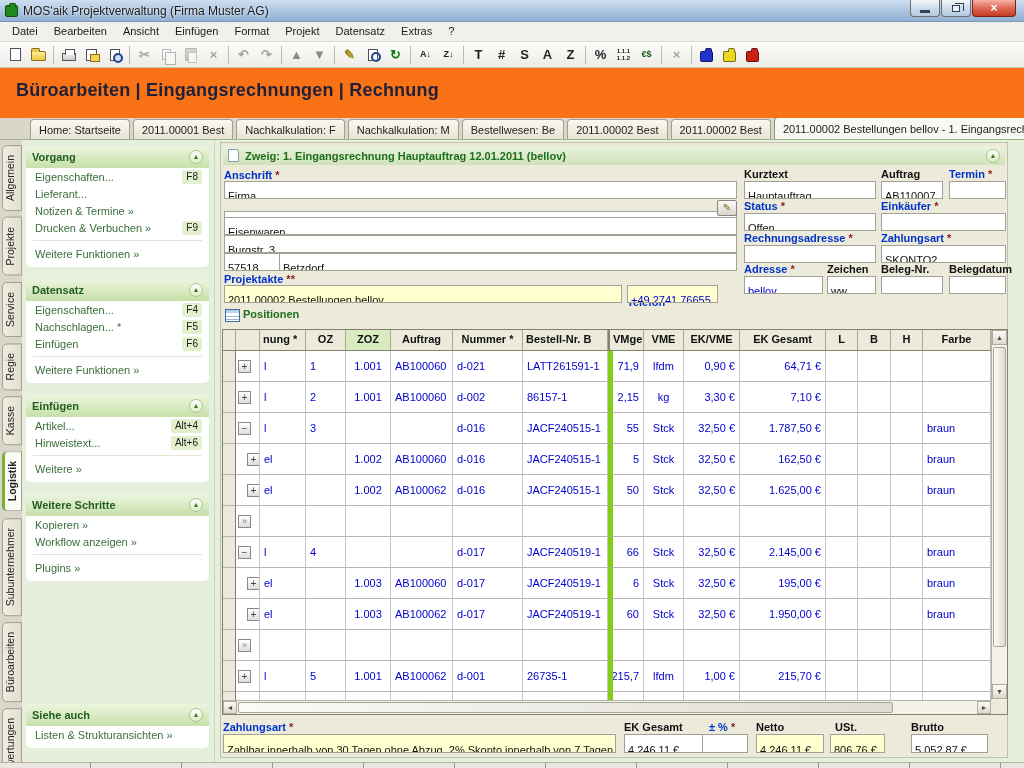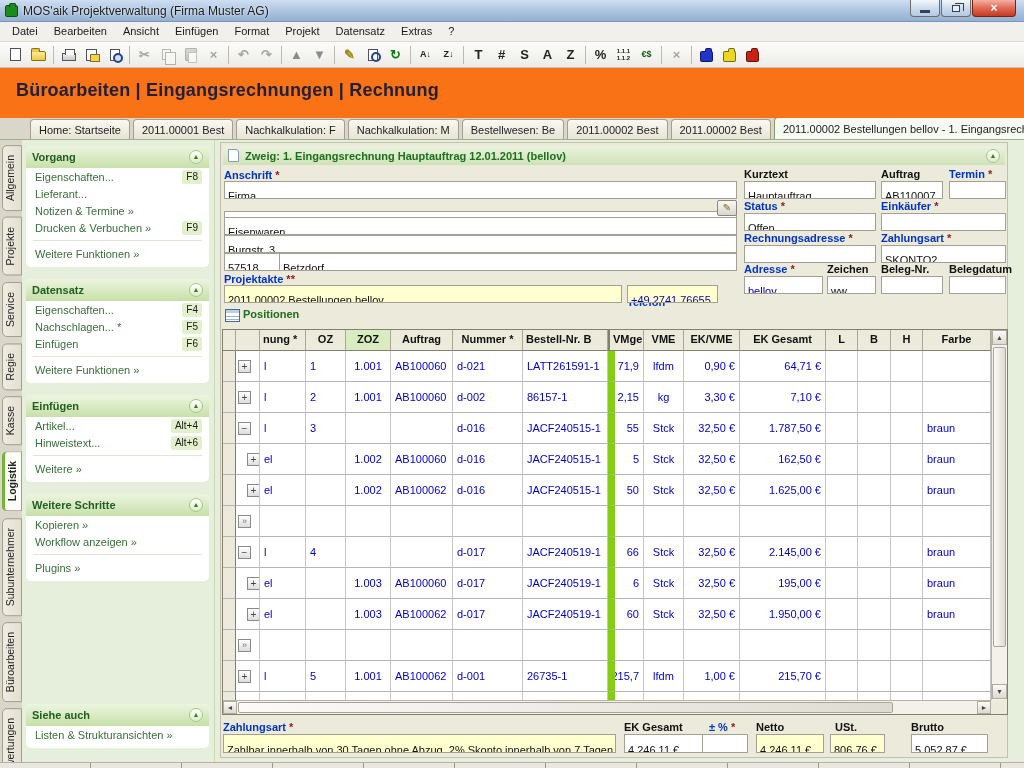--- a/index.html
+++ b/index.html
@@ -101,21 +101,21 @@
   .grid { position:absolute; left:1px; top:186px; width:786px; height:386px; border:1px solid #82806f; background:#fff; }
   .grid-inner { position:absolute; left:0; top:0; width:768px; height:370px; overflow:hidden; }
   .hrow { display:flex; height:21px; background:#eceadb; }
   .hcell { border-right:1px solid #aaa795; border-bottom:1px solid #82806f; font-weight:bold; padding:3px 3px 0; text-align:center; overflow:hidden; white-space:nowrap; flex:none; }
   .hcell.left { text-align:left; }
   .hcell.hl { background:#d8ecc0; }
   .hcell.split { border-left:2px solid #82806f; }
   .row { display:flex; height:31px; background:#fff; }
   .cell { border-right:1px solid #c6c6c6; border-bottom:1px solid #b4b4b4; color:#0000cd; padding:0 4px; display:flex; align-items:center; overflow:hidden; white-space:nowrap; flex:none; }
   .cell.sel { background:#eceadb; border-right:1px solid #82806f; }
-  .cell.split { border-left:7px solid #84cc16; }
+  .cell.split { border-left:5px solid #84cc16; }
   .cell.r { justify-content:flex-end; } .cell.c { justify-content:center; }
   .expbox { width:13px; height:13px; border:1px solid #8a8a8a; background:linear-gradient(#fff,#ddd); color:#444; font-size:10px; line-height:11px; text-align:center; flex:none; }
   .expbox.more { color:#777; font-size:9px; }
 
   .vscroll { position:absolute; right:0; top:0; width:16px; height:370px; background:#f3f1ea; border-left:1px solid #b7b4a7; }
   .hscroll { position:absolute; left:0; bottom:0; width:768px; height:14px; background:#f3f1ea; border-top:1px solid #b7b4a7; }
   .sb-btn { position:absolute; background:linear-gradient(#fbfaf7,#dcdad0); border:1px solid #b0ada0; color:#4a4a45; font-size:7px; display:flex; align-items:center; justify-content:center; }
   .sb-thumb { position:absolute; background:linear-gradient(90deg,#fbfaf7,#dedcd2); border:1px solid #a8a598; border-radius:2px; }
   .corner { position:absolute; right:0; bottom:0; width:16px; height:14px; background:#eceadb; }
 

